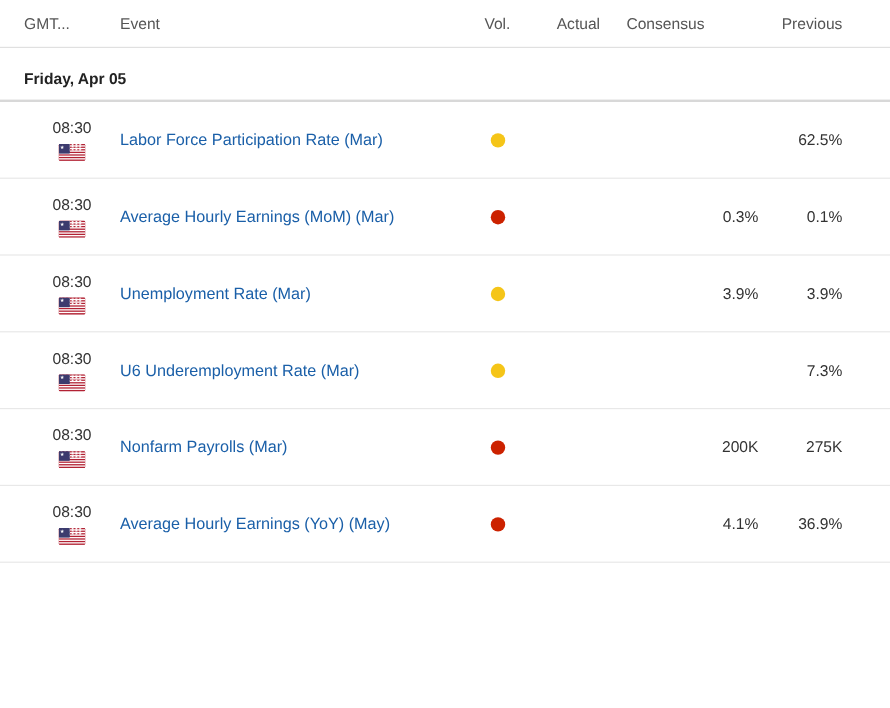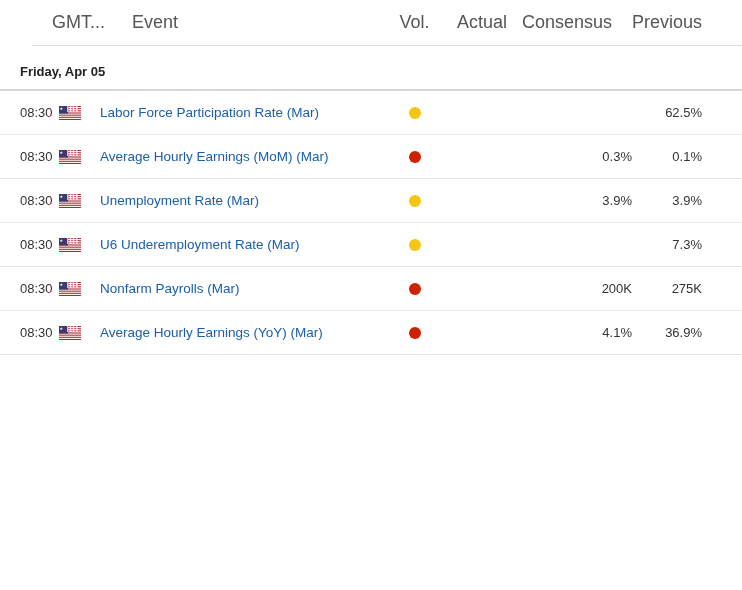--- a/index.html
+++ b/index.html
@@ -14,23 +14,22 @@
     .table-container {
       width: 100%;
       padding: 0;
     }
     .header-row {
       display: flex;
       align-items: center;
       padding: 12px 20px;
       border-bottom: 1px solid #e0e0e0;
       color: #555;
-      font-size: 18px;
+      font-size: 13px;
       font-weight: 500;
-      margin-left: 32px;
     }
     .col-gmt { width: 80px; flex-shrink: 0; }
     .col-event { flex: 1; }
     .col-vol { width: 55px; flex-shrink: 0; text-align: center; }
     .col-actual { width: 80px; flex-shrink: 0; text-align: center; }
     .col-consensus { width: 110px; flex-shrink: 0; text-align: left; }
     .col-previous { width: 90px; flex-shrink: 0; text-align: right; padding-right: 20px; }
 
     .date-section {
       padding: 18px 20px 10px 20px;
@@ -45,20 +44,21 @@
       border-bottom: 1px solid #e8e8e8;
     }
     .time-cell {
       width: 80px;
       flex-shrink: 0;
       color: #333;
       font-size: 13px;
       display: flex;
       align-items: center;
       gap: 6px;
+      flex-direction: column;
     }
     .flag {
       display: inline-flex;
       width: 22px;
       height: 14px;
       flex-shrink: 0;
       overflow: hidden;
       border-radius: 1px;
       position: relative;
     }
@@ -296,21 +296,21 @@
       <rect y="7.54" width="22" height="1.08" fill="white"></rect>
       <rect y="9.69" width="22" height="1.08" fill="white"></rect>
       <rect y="11.85" width="22" height="1.08" fill="white"></rect>
       <rect width="9" height="7.54" fill="#3C3B6E"></rect>
       <text x="0.5" y="6" font-size="3.5" fill="white" font-family="Arial">★★★★★★</text>
       <text x="0.5" y="3.5" font-size="3.5" fill="white" font-family="Arial">★★★★★★</text>
       <text x="0.5" y="1.5" font-size="3.5" fill="white" font-family="Arial">★★★★★★</text>
     </svg>
           </span>
         </div>
-        <div class="event-cell">Average Hourly Earnings (YoY) (Mar)</div>
+        <div class="event-cell">Average Hourly Earnings (YoY) (May)</div>
         <div class="vol-cell">
           <span class="dot dot-red"></span>
         </div>
         <div class="actual-cell"></div>
         <div class="consensus-cell">4.1%</div>
         <div class="previous-cell">36.9%</div>
       </div>
     </div>
 </div>
 

